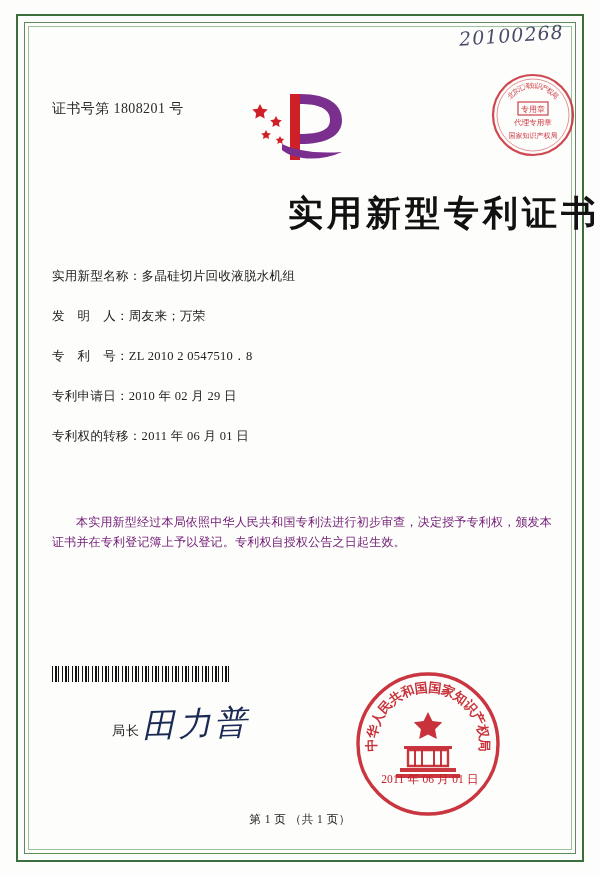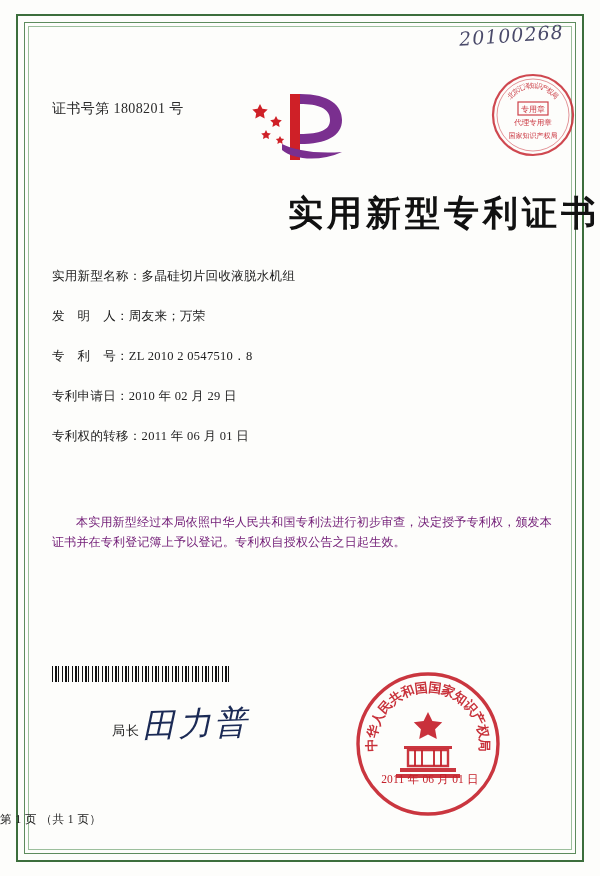--- a/index.html
+++ b/index.html
@@ -202,21 +202,21 @@
     font-size: 11.5px;
     color: #c4202a;
     letter-spacing: 0.2px;
   }
 
   
   .footer {
     position: absolute;
     left: 0; right: 0;
     top: 812px;
-    text-align: left;
+    text-align: center;
     font-size: 11.5px;
     color: #1c1c1c;
     letter-spacing: 0.5px;
   }
 </style>
 </head>
 <body>
 
 <div class="page">
 

